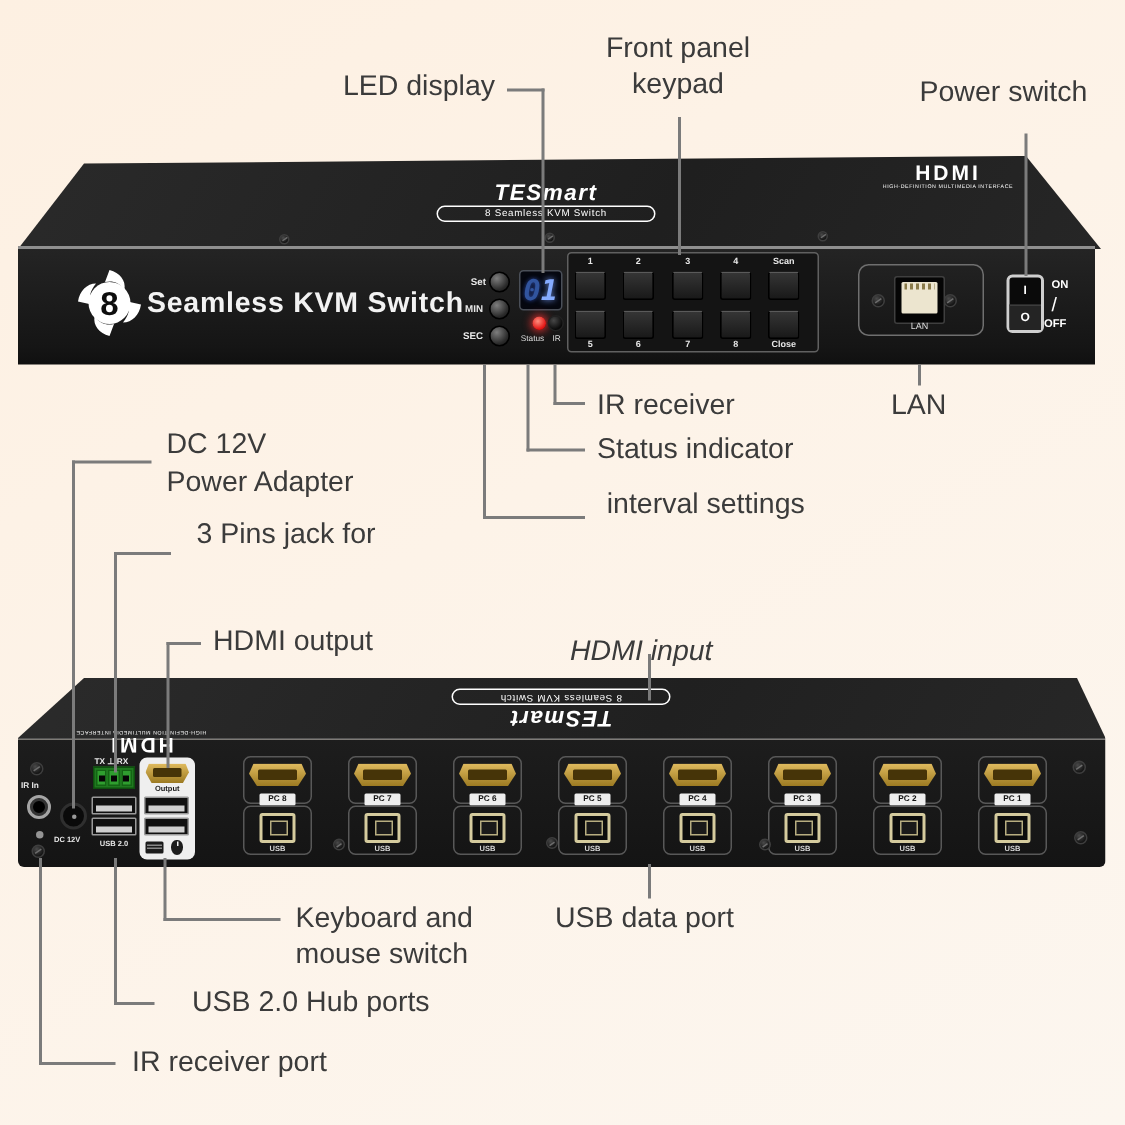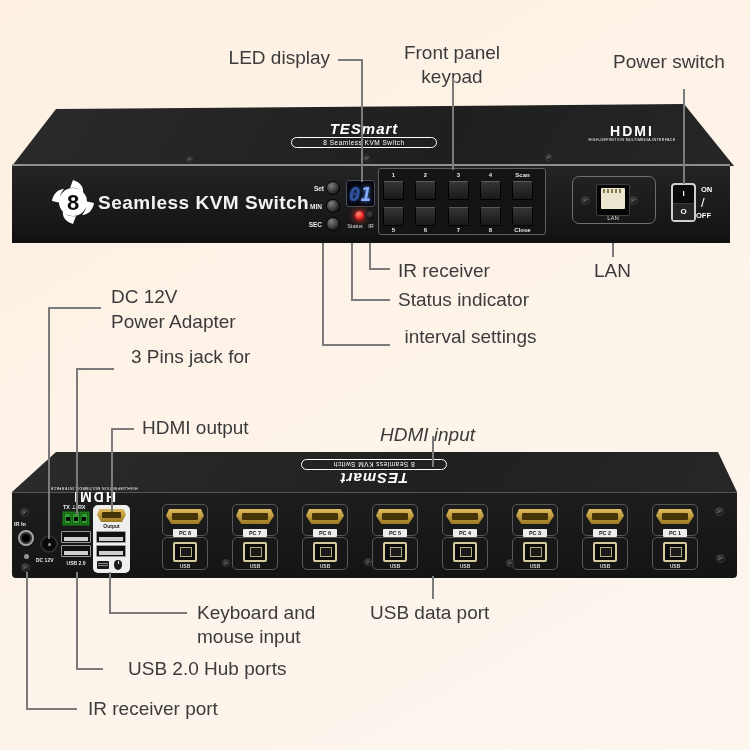--- a/index.html
+++ b/index.html
@@ -19,21 +19,21 @@
   .rfront{background:linear-gradient(180deg,#1d1d1d,#141414);border-top:1px solid #555;box-sizing:border-box;border-radius:0 0 4px 4px;}
   
   .dtx{position:absolute;color:#e8e8e8;white-space:nowrap;}
   .screw{position:absolute;border-radius:50%;background:radial-gradient(circle at 35% 30%,#4a4a4a,#161616 70%);border:1px solid #3e3e3e;box-sizing:border-box;}
   .screw:after{content:"";position:absolute;left:15%;top:45%;width:70%;height:1px;background:#6d6d6d;transform:rotate(-35deg);}
   
   .brand{position:absolute;width:146px;text-align:center;color:#fff;}
   .brand .bn{font-size:15px;font-weight:bold;font-style:italic;letter-spacing:1px;line-height:15px;text-align:center;}
   .brand .bp{margin:1px auto 0;border:1px solid #fff;border-radius:8px;font-size:6.5px;line-height:9px;height:9px;letter-spacing:.5px;padding:0 5px;display:block;}
   .hdmilogo{position:absolute;color:#fff;text-align:center;line-height:13px;}
-  .hdmilogo .h1{font-size:14px;font-weight:bold;letter-spacing:2px;margin-top:16px;}
+  .hdmilogo .h1{font-size:14px;font-weight:bold;letter-spacing:2px;}
   .hdmilogo .h2{font-size:3.5px;letter-spacing:.4px;line-height:4px;}
   .rot180{transform:rotate(180deg);}
   
   .setbtn{position:absolute;width:14px;height:14px;border-radius:50%;background:radial-gradient(circle at 35% 30%,#7e7e7e,#2b2b2b 65%,#101010);border:1px solid #000;box-sizing:border-box;}
   .setlab{position:absolute;font-size:6.5px;font-weight:bold;color:#e8e8e8;text-align:right;width:20px;}
   .led{position:absolute;left:346px;top:180px;width:29px;height:27px;background:#05070f;border:1px solid #4a4f58;border-radius:3px;box-sizing:border-box;
        display:flex;align-items:center;justify-content:center;font-family:"DejaVu Sans Mono",monospace;font-weight:bold;font-size:19px;font-style:italic;}
   .led .d1{color:#31549e;text-shadow:0 0 3px rgba(60,100,220,.7);}
   .led .d2{color:#85abff;text-shadow:0 0 4px rgba(120,160,255,.9);}
   .statusdot{position:absolute;left:355px;top:211px;width:9px;height:9px;border-radius:50%;
@@ -318,21 +318,21 @@
   <div class="ln" style="left:432px;top:436px;width:2px;height:31px;"></div>
   <div class="ln" style="left:109px;top:572px;width:2px;height:42px;"></div>
   <div class="ln" style="left:109px;top:612px;width:78px;height:2px;"></div>
   <div class="ln" style="left:432px;top:576px;width:2px;height:23px;"></div>
   <div class="ln" style="left:76px;top:572px;width:2px;height:98px;"></div>
   <div class="ln" style="left:76px;top:668px;width:27px;height:2px;"></div>
   <div class="ln" style="left:26px;top:572px;width:2px;height:138px;"></div>
   <div class="ln" style="left:26px;top:708px;width:51px;height:2px;"></div>
 
   <div class="co r" style="left:214px;top:46px;width:116px;">LED display</div>
-  <div class="co c" style="left:393px;top:21px;width:118px;margin-top:20px;">
+  <div class="co c" style="left:393px;top:21px;width:118px;">
     <div>Front panel</div>
     <div>keypad</div>
   </div>
   <div class="co" style="left:613px;top:50px;">Power switch</div>
   <div class="co" style="left:398px;top:259px;">IR receiver</div>
   <div class="co" style="left:594px;top:259px;">LAN</div>
   <div class="co" style="left:398px;top:288px;">Status indicator</div>
   <div class="co c" style="left:388px;top:325px;width:165px;">
     <div>interval settings</div>
   </div>
@@ -340,19 +340,19 @@
     <div>DC 12V</div>
     <div>Power Adapter</div>
   </div>
   <div class="co" style="left:131px;top:345px;">
     <div>3 Pins jack for</div>
   </div>
   <div class="co" style="left:142px;top:416px;">HDMI output</div>
   <div class="co" style="left:380px;top:423px;font-style:italic;">HDMI input</div>
   <div class="co" style="left:197px;top:601px;">
     <div>Keyboard and</div>
-    <div>mouse input</div>
+    <div>mouse switch</div>
   </div>
   <div class="co" style="left:370px;top:601px;text-align:right;">USB data port</div>
   <div class="co" style="left:128px;top:657px;">USB 2.0 Hub ports</div>
   <div class="co" style="left:88px;top:697px;">IR receiver port</div>
 
 </div>
 
 </body></html>

